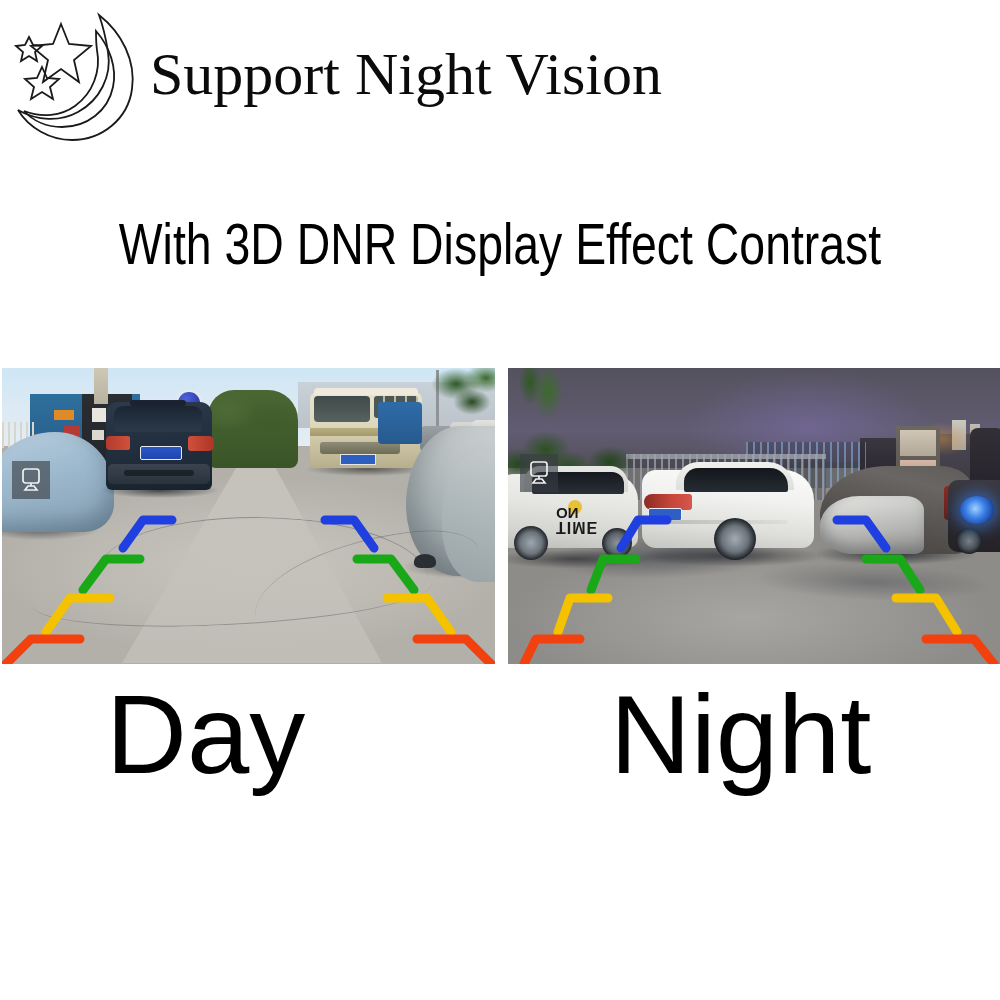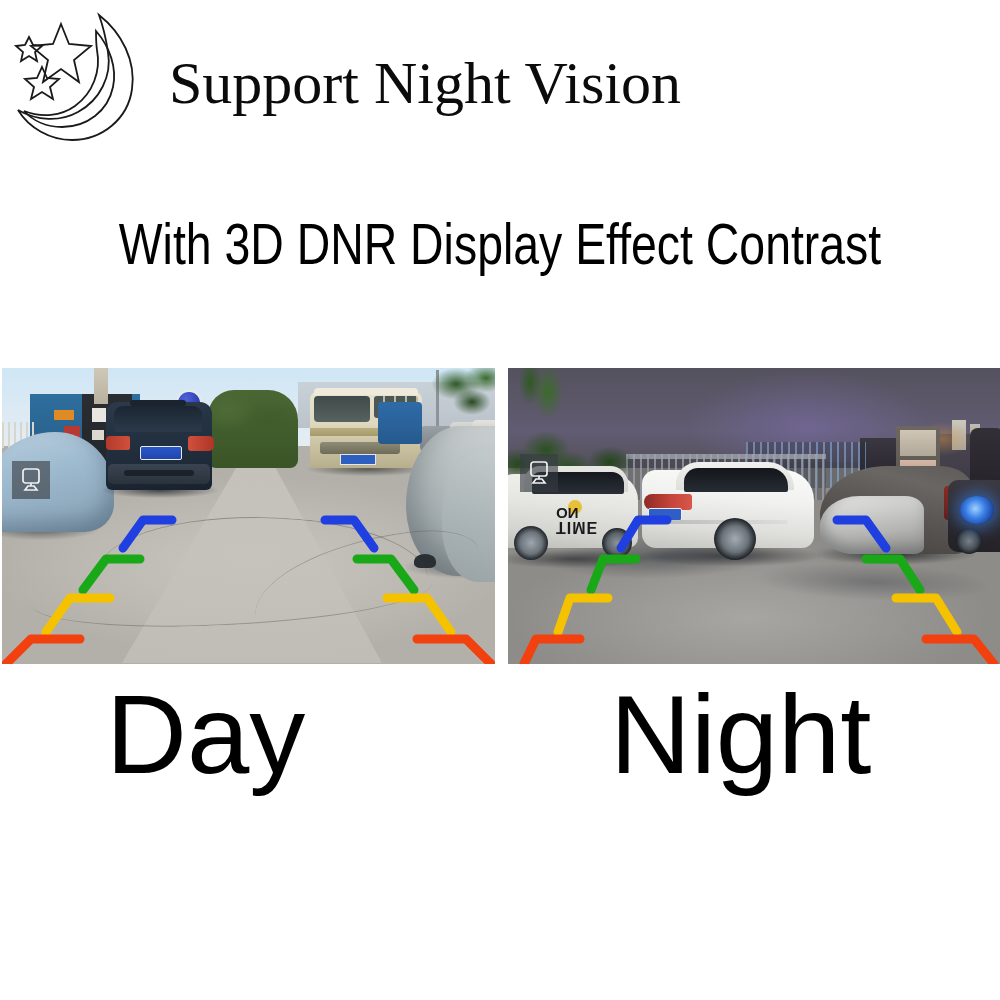--- a/index.html
+++ b/index.html
@@ -12,24 +12,24 @@
   }
   
   .header{
     position:absolute;left:0;top:0;width:1000px;height:150px;
   }
   .moon-wrap{
     position:absolute;left:4px;top:6px;width:142px;height:140px;
   }
   .moon-wrap svg{display:block;}
   .header-title{
-    position:absolute;left:150px;top:53px;
+    position:absolute;left:150px;top:44px;
     font-family:"Liberation Serif","DejaVu Serif",serif;
     font-size:60px;line-height:60px;font-weight:400;
-    color:#0b0b0b;letter-spacing:0px;white-space:nowrap;margin-left:19px;
+    color:#0b0b0b;letter-spacing:0px;white-space:nowrap;
   }
   
   .subtitle{
     position:absolute;left:0;top:213px;width:1000px;
     text-align:center;
     font-family:"Liberation Sans Narrow","Liberation Sans",sans-serif;
     font-size:58px;line-height:62px;font-weight:400;
     color:#000000;
     transform:scaleX(0.80);
     transform-origin:50% 0;

